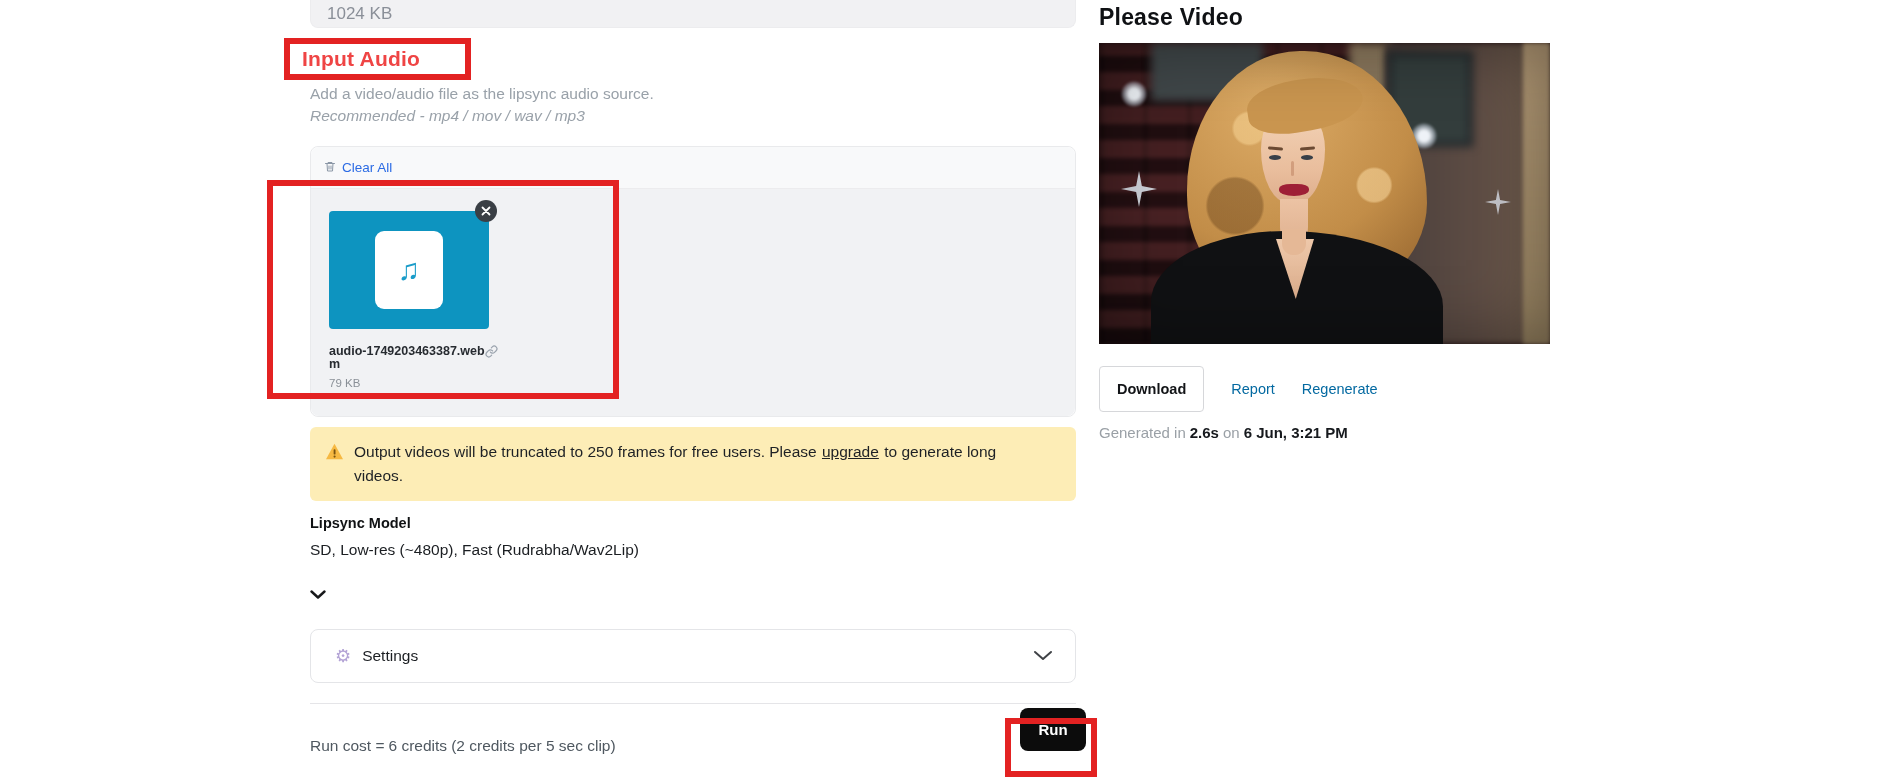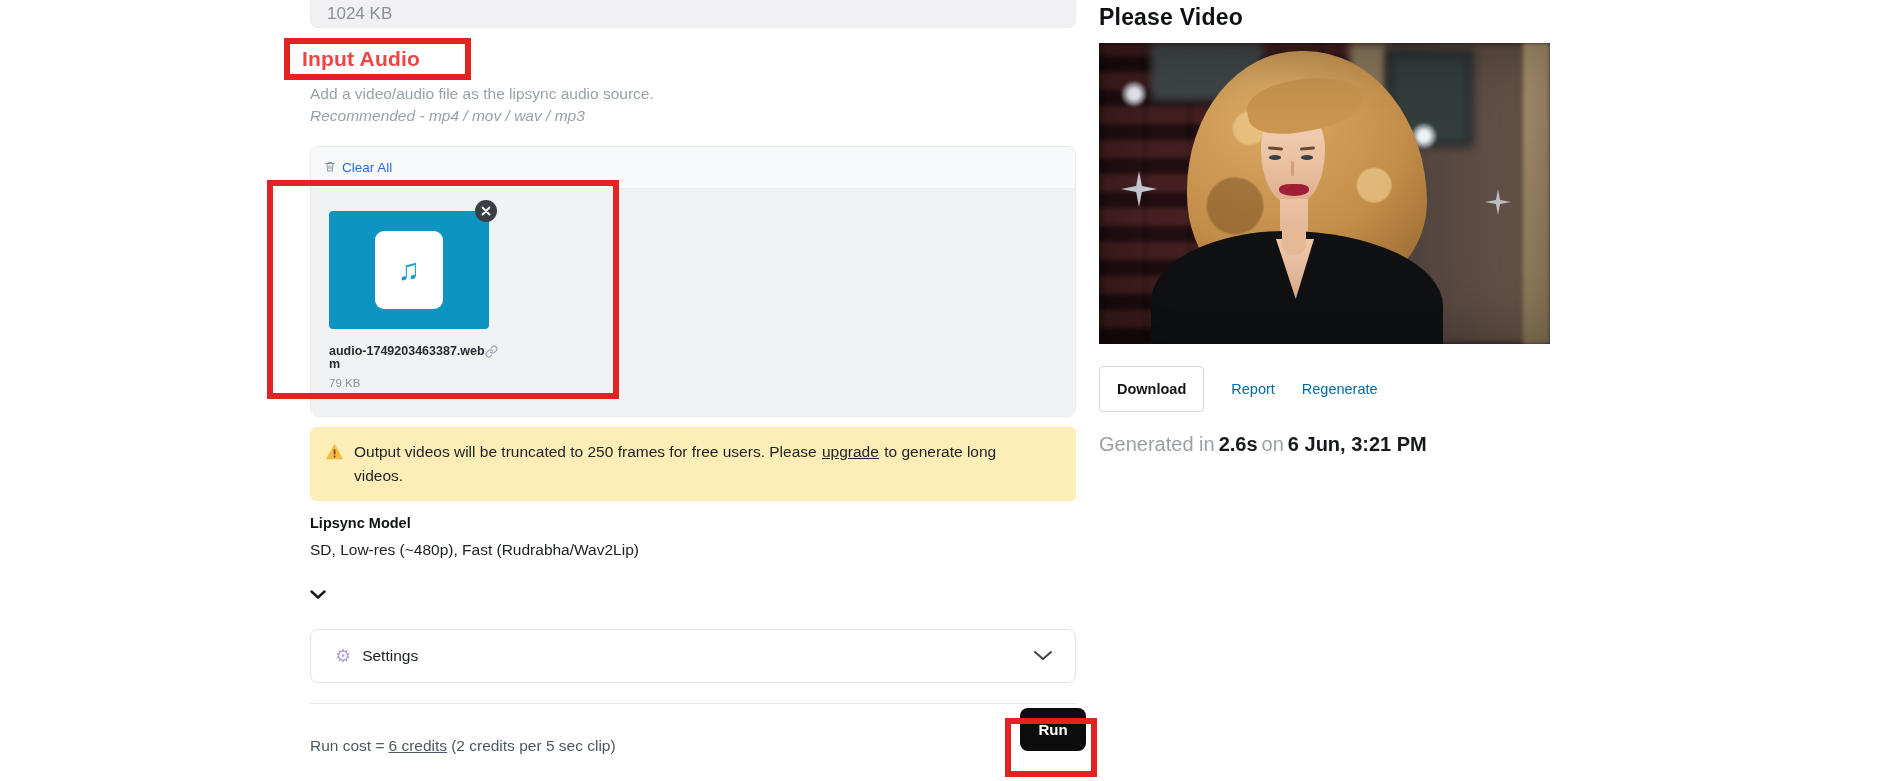--- a/index.html
+++ b/index.html
@@ -71,21 +71,21 @@
     margin-top:26px; height:54px; border:1px solid #e4e5e8; border-radius:8px; background:#fff;
     display:flex; align-items:center; padding:0 22px 0 24px; cursor:pointer;
   }
   .gear { font-size:18px; color:#b4a4d6; line-height:1; }
   .settings-label { margin-left:11px; font-size:15.5px; color:#1b1e22; }
   .settings-bar .chev { margin-left:auto; }
 
   .divider { margin-top:20px; border-top:1px solid #e5e5e8; height:0; }
 
   .run-cost { margin-top:33px; font-size:15.5px; color:#4f5860; }
-  .run-cost .credits-link { color:#4f5860; text-decoration:underline; margin:0 4px; cursor:pointer; }
+  .run-cost .credits-link { color:#4f5860; margin:0 4px; cursor:pointer; }
 
   .run-btn {
     position:absolute; left:1020px; top:708px; width:66px; height:43px; border:none;
     background:#0c0c0c; color:#ffffff; font-family:inherit; font-size:15px; font-weight:700;
     border-radius:8px; cursor:pointer; z-index:10;
   }
 
   
   .anno { position:absolute; border:6px solid #e32222; z-index:40; pointer-events:none; }
   .anno-title { left:284px; top:38px; width:187px; height:42px; }
@@ -154,21 +154,21 @@
   .ph-neck2 { left:183px; top:186px; width:24px; height:26px; background:#e5b896; border-radius:0 0 45% 45%; }
   .photo-vignette { left:0; top:0; width:451px; height:301px; box-shadow:inset 0 0 70px rgba(0,0,0,.38); }
 
   .actions { margin-top:22px; display:flex; align-items:center; gap:27px; }
   .download-btn {
     background:#fff; border:1px solid #d6d7da; border-radius:4px; padding:14px 17px;
     font-family:inherit; font-size:14.5px; font-weight:700; color:#121417; cursor:pointer;
   }
   .text-btn { background:none; border:none; padding:0; font-family:inherit; font-size:14.5px; color:#0369a1; cursor:pointer; }
 
-  .generated { margin-top:21px; font-size:20px; }
+  .generated { margin-top:12px; font-size:15px; }
   .generated .g-gray { color:#9aa0a6; margin-right:4px; }
   .generated .g-strong { color:#16191d; font-weight:700; margin-right:4px; }
 </style>
 </head>
 <body>
 
 <div class="left-col">
 
   <div class="top-strip">
     <span class="size">1024 KB</span>

